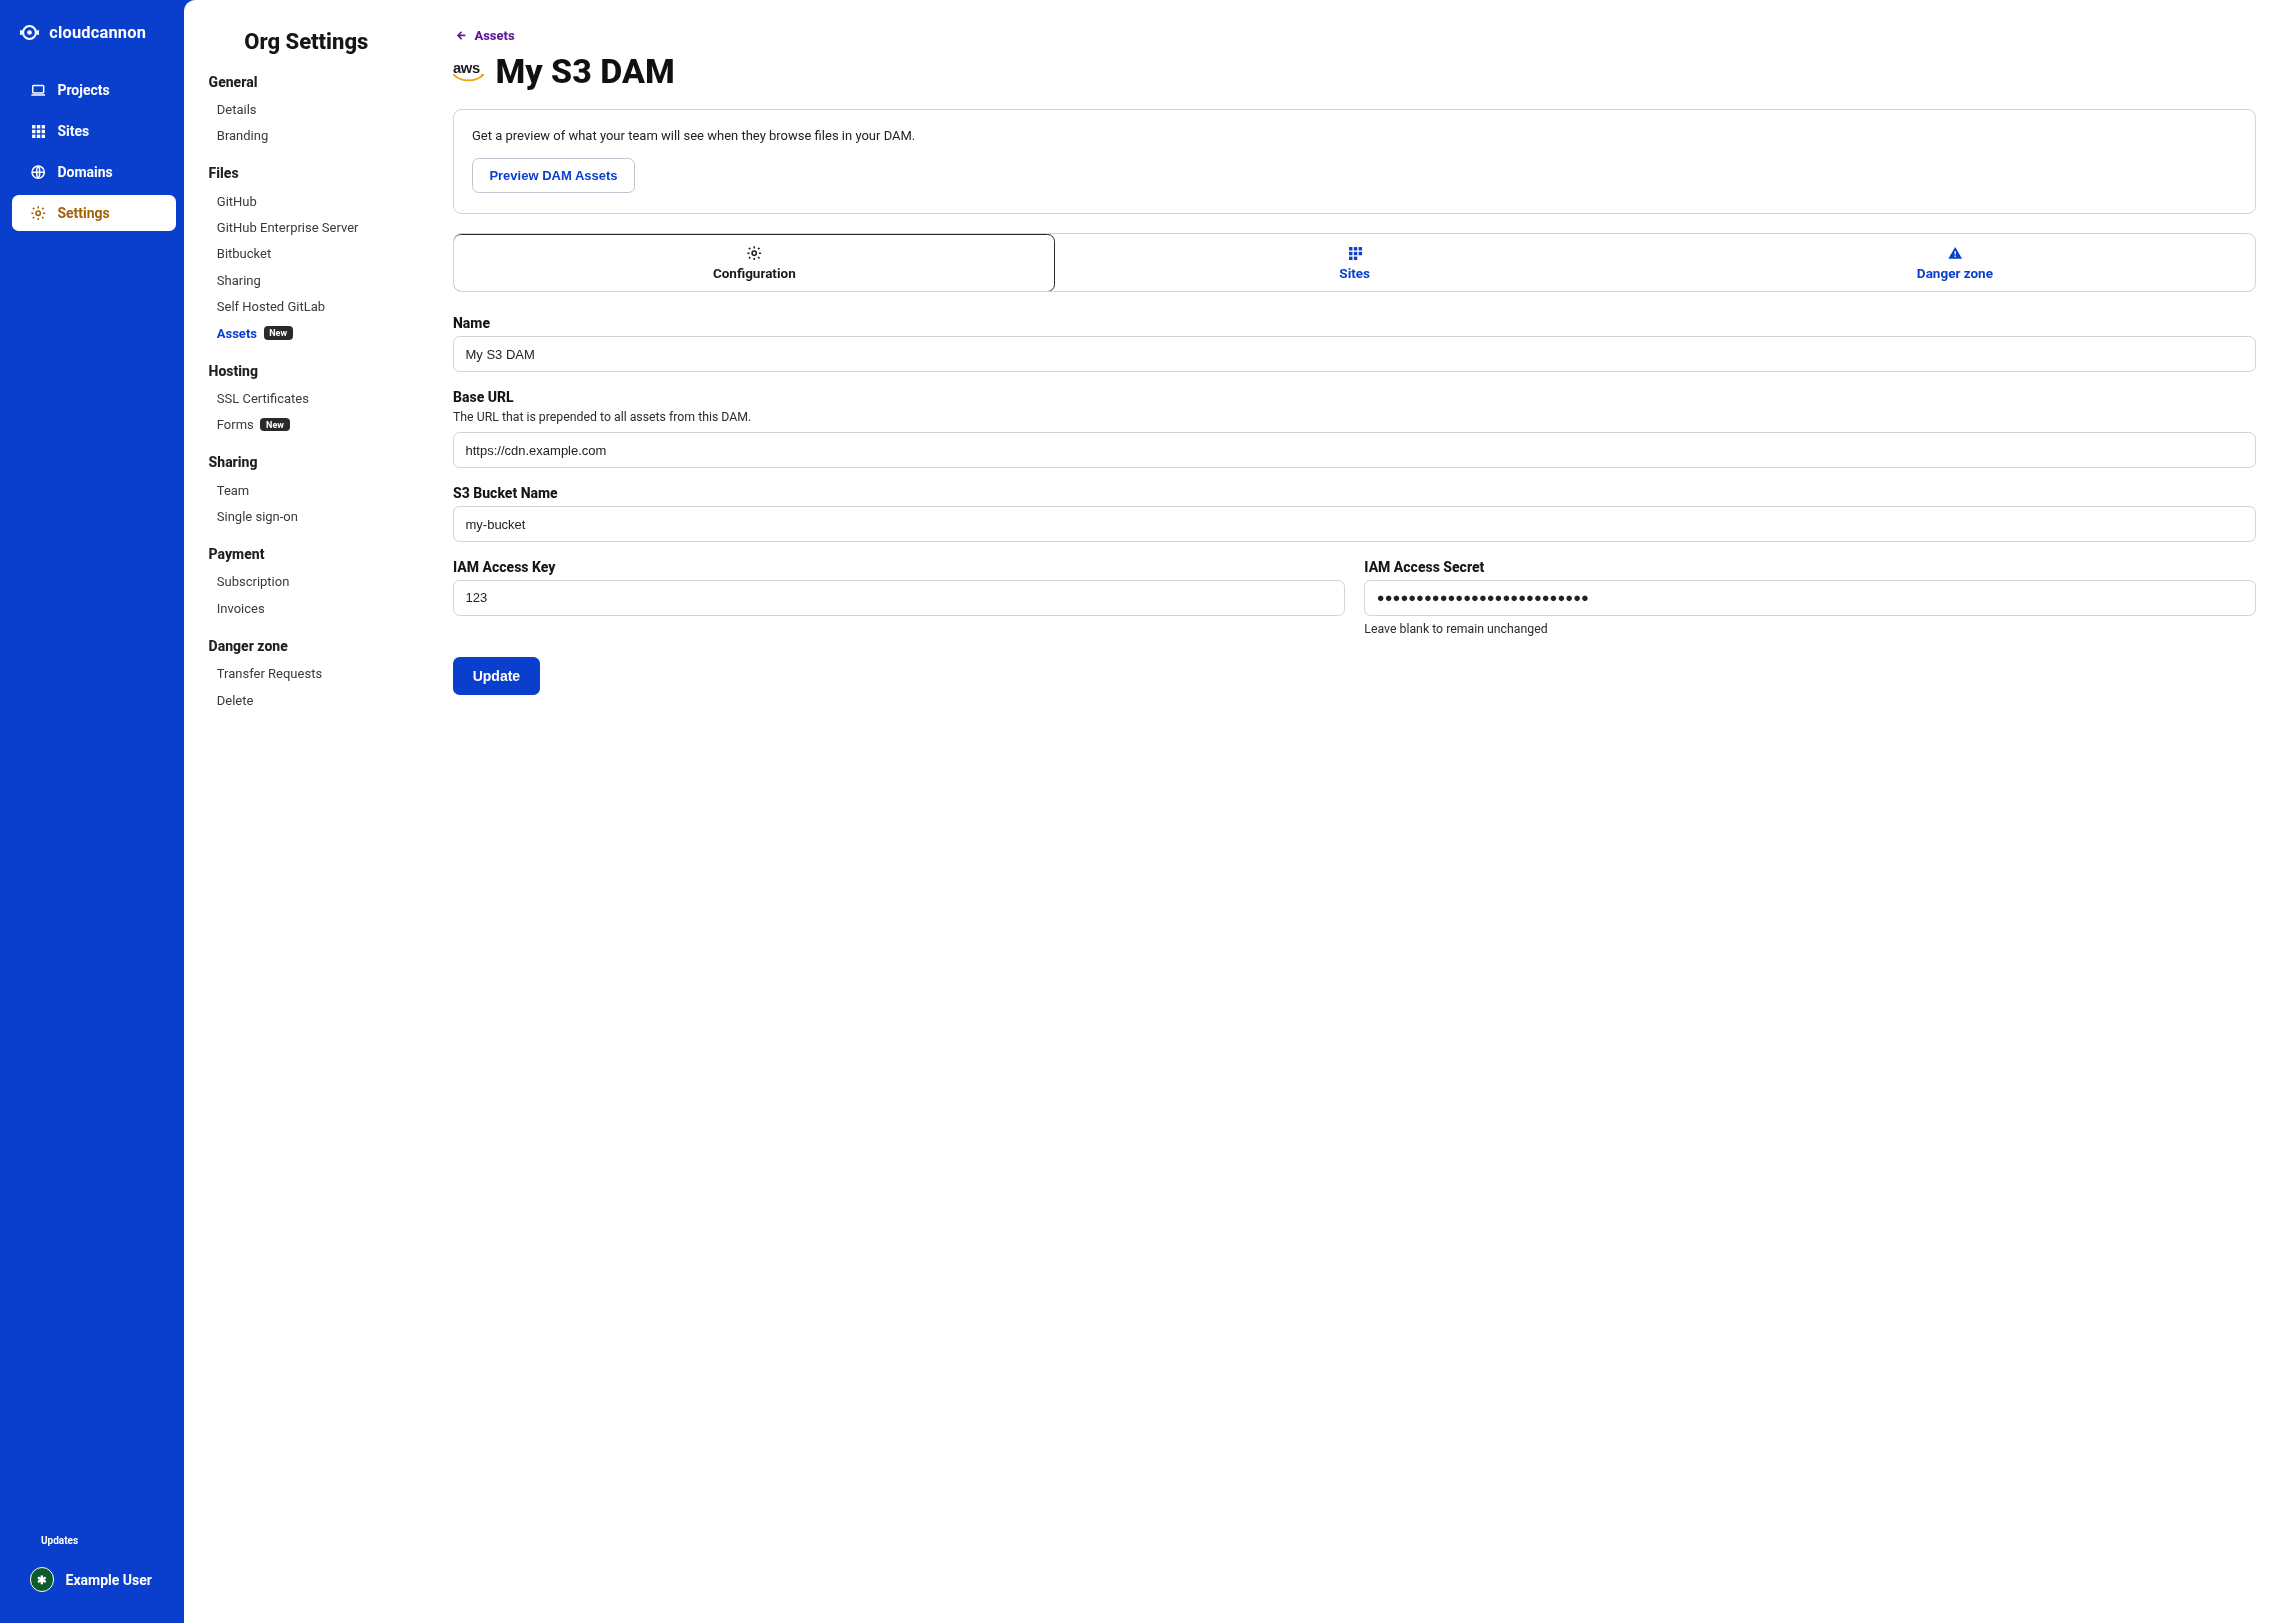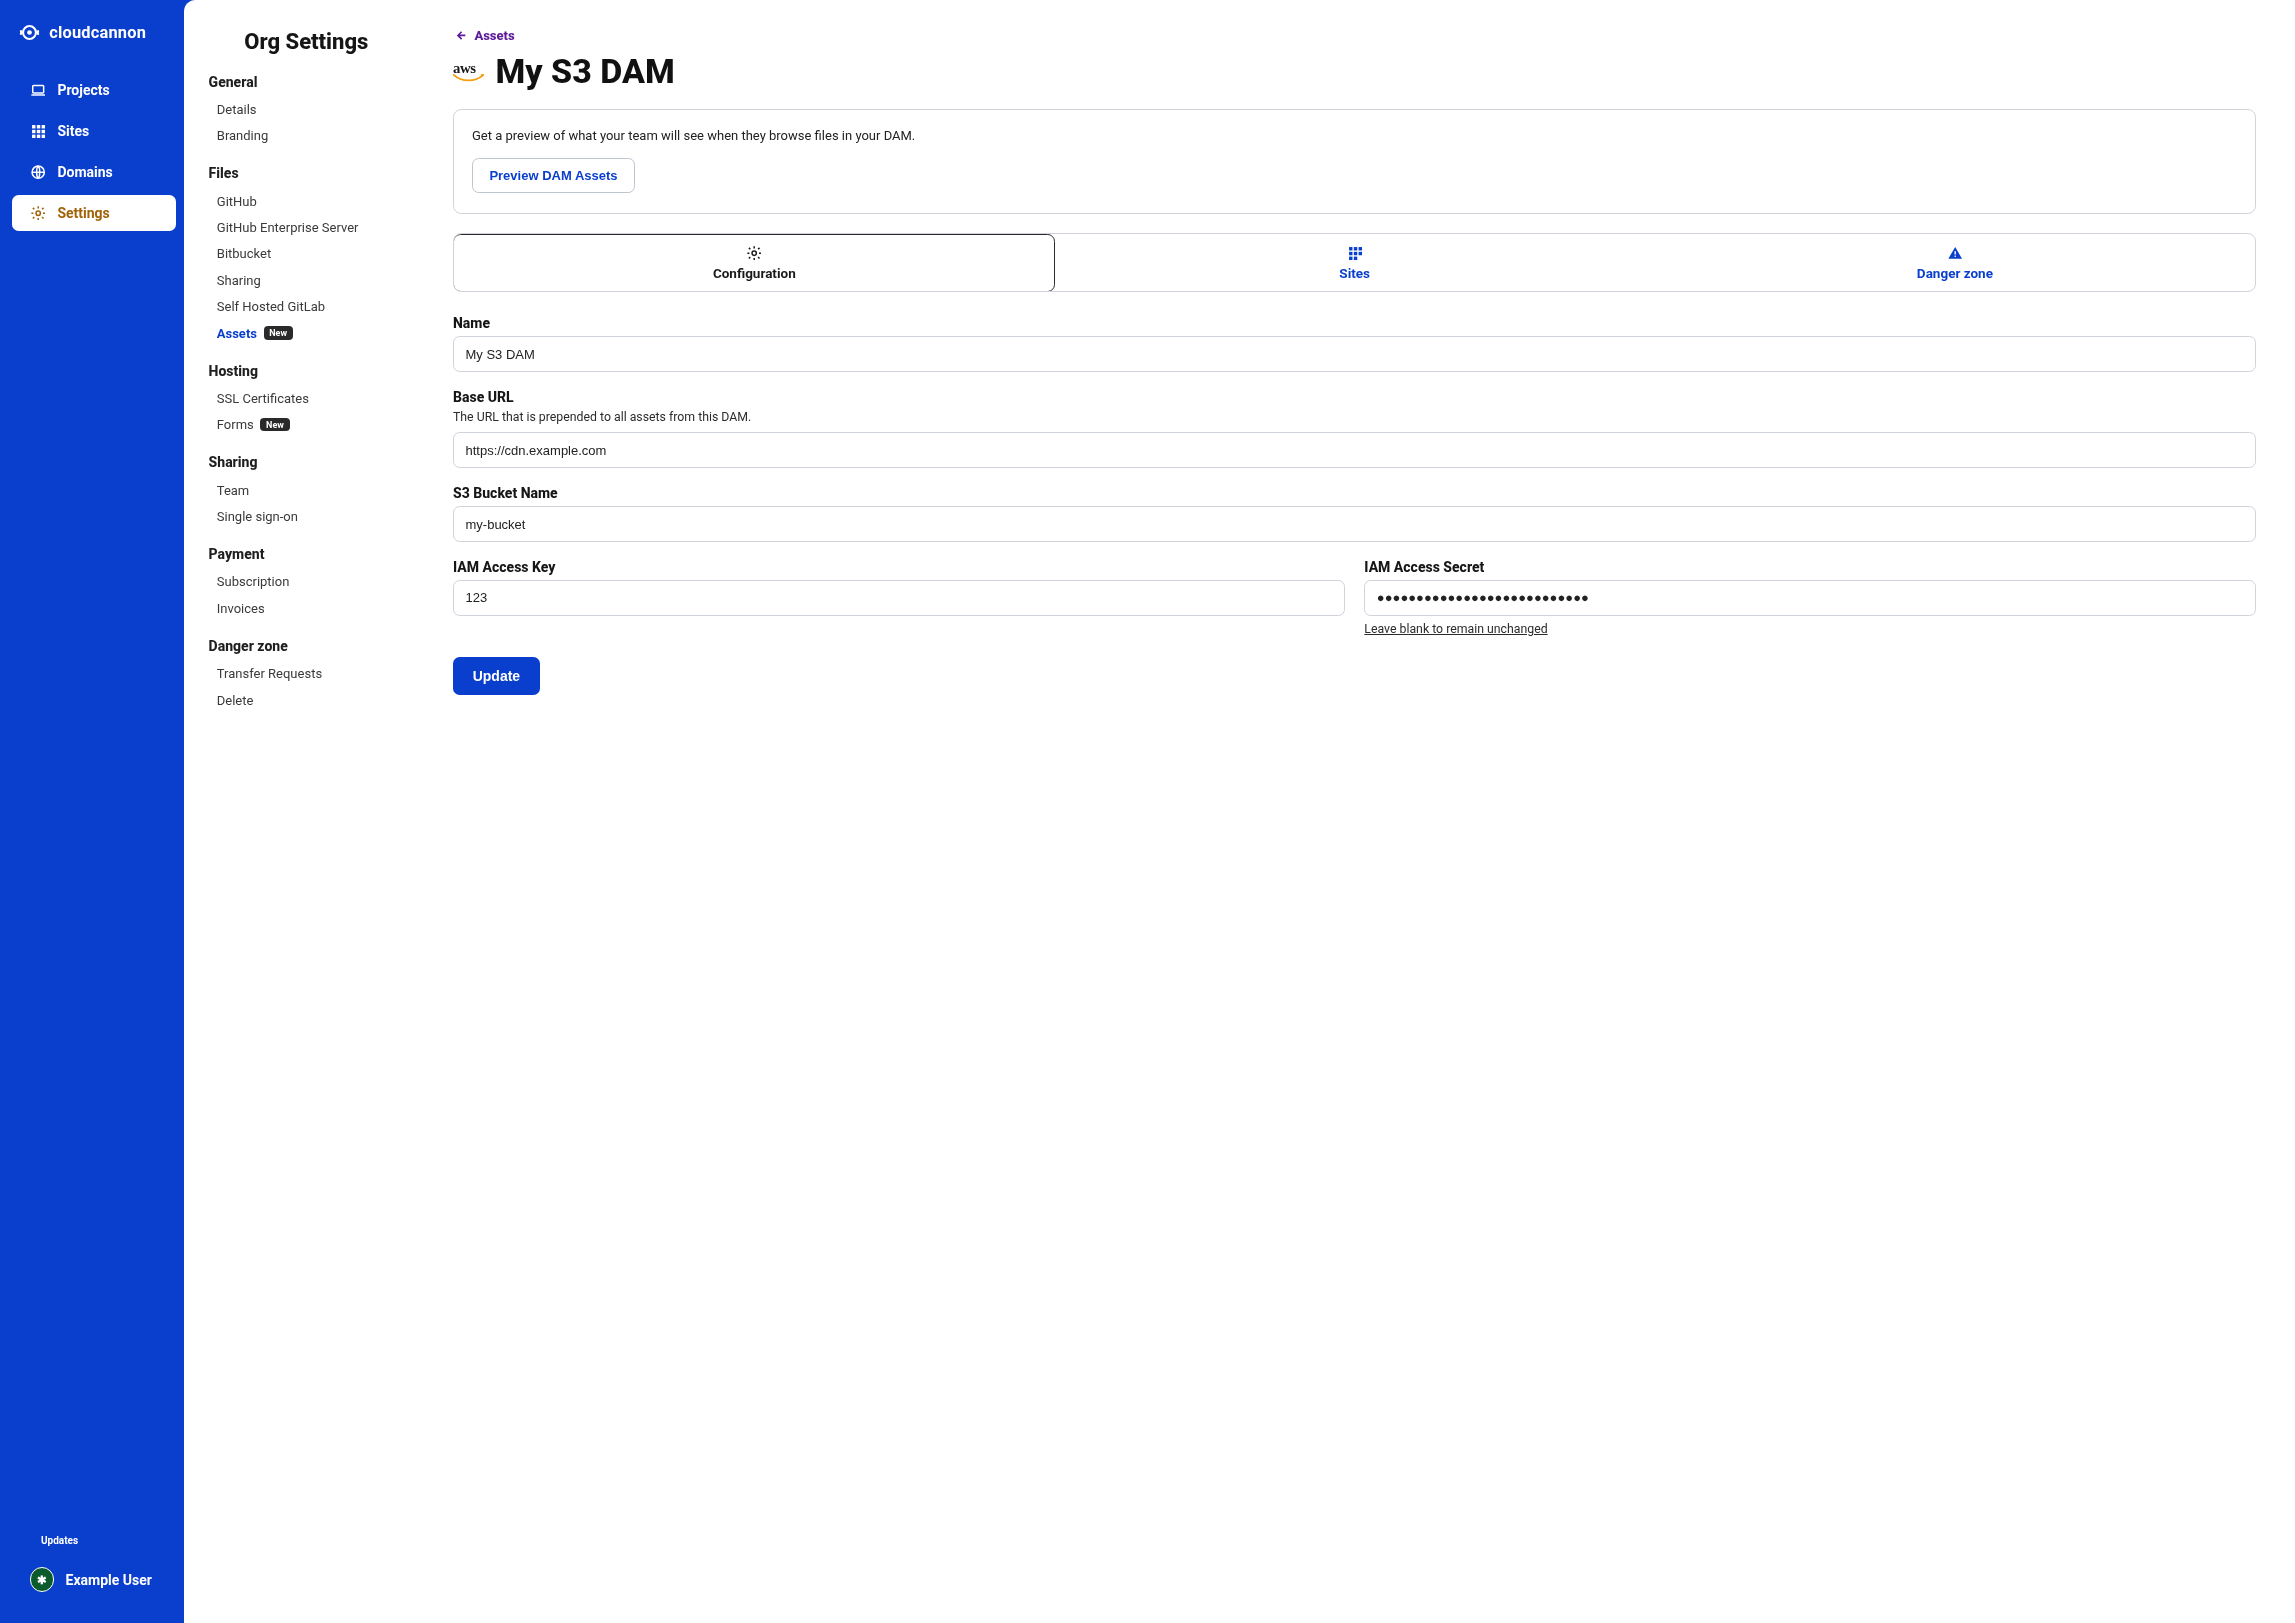--- a/index.html
+++ b/index.html
@@ -124,21 +124,21 @@
     color:#5d1a99; font-weight:800; font-size:13px;
     cursor:pointer; margin-bottom:8.2px;
   }
   .breadcrumb svg { width:14.8px; height:14.8px; }
   .page-head {
     display:flex; align-items:center; gap:11.5px;
     margin-bottom:18px;
   }
   .aws-mark {
     display:inline-block;
-    font-family: Liberation Serif, serif;
+    font-family: Liberation Sans, sans-serif;
   }
   .aws-mark .aws-text { font-size:14.8px; font-weight:700; color:#1a1a1a; letter-spacing:-0.4px;}
   .aws-mark .aws-smile { display:block; margin-top:-2.5px;}
   .page-title {
     font-size:34px; font-weight:800; color:#111;
   }
 
   .preview-card {
     border:0.8px solid #cfd3da; border-radius:8.2px;
     padding:18px 18px 19.7px 18px; margin-bottom:19.7px;
@@ -162,21 +162,21 @@
   .tab.active {
     border:1.6px solid #2a2a2a; border-radius:7.4px; margin:-0.8px;
     color:#1a1a1a;
   }
 
   .field { margin-bottom:16.4px; }
   .field-row { display:flex; gap:19.7px; }
   .field-row .field { flex:1; }
   .field-label { font-size:14px; font-weight:800; color:#161616; margin-bottom:4.9px; display:block;}
   .field-desc { font-size:12.3px; color:#2b2b2b; margin-bottom:8.2px; }
-  .field-hint { font-size:12.3px; color:#2b2b2b; margin-top:5.7px;text-decoration:underline; }
+  .field-hint { font-size:12.3px; color:#2b2b2b; margin-top:5.7px; }
   .input {
     width:100%; border:0.8px solid #cfd3da; border-radius:6.6px;
     padding:9.8px 11.5px; font-size:13px; color:#222;
     background:#fff;
   }
 
   .btn-primary {
     background:#0a3fce; color:#fff; font-weight:800; font-size:14px;
     border:none; border-radius:6.6px; padding:10.7px 19.7px; cursor:pointer;
     margin-top:4.9px; margin-bottom:6.6px;

